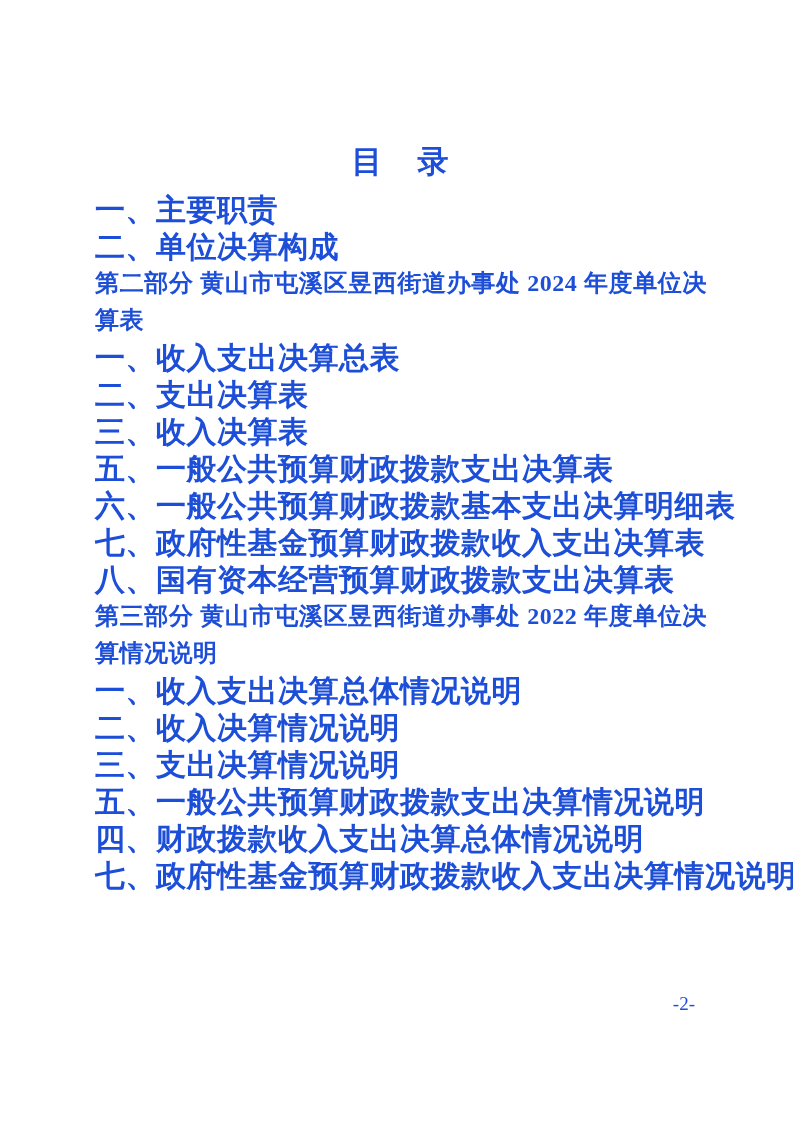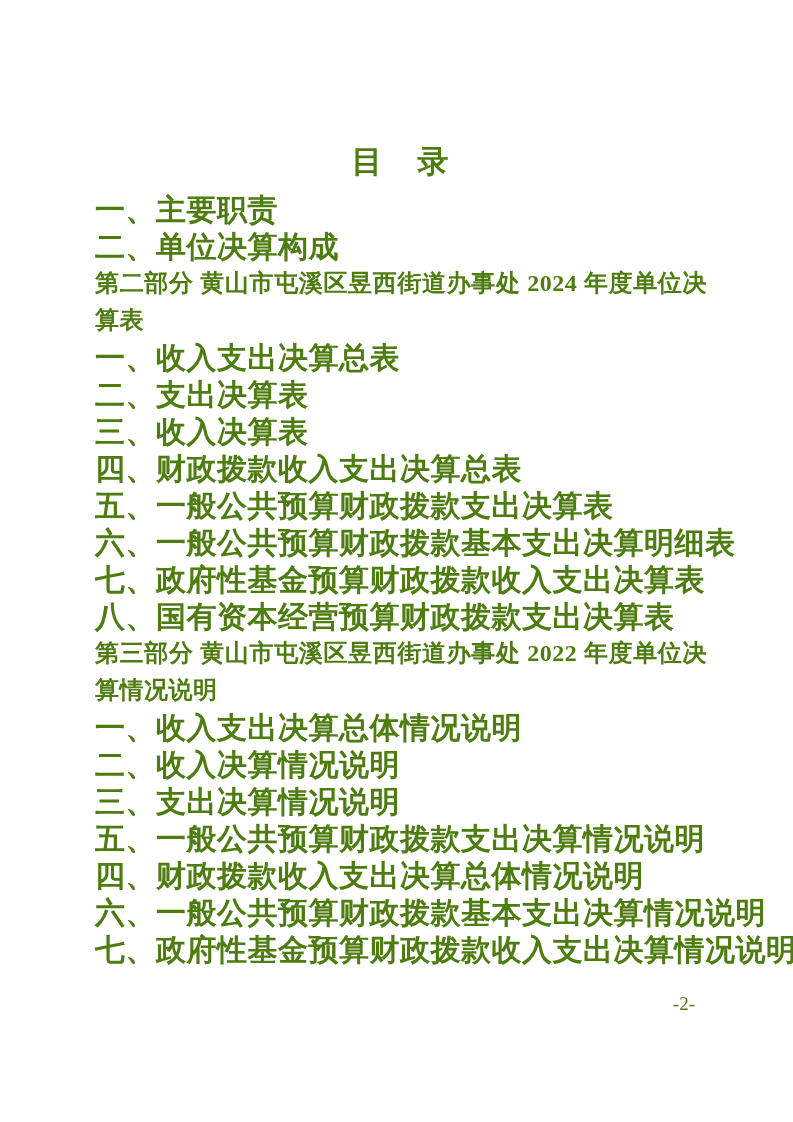--- a/index.html
+++ b/index.html
@@ -3,21 +3,21 @@
 <meta charset="utf-8">
 <style>
   * { margin: 0; padding: 0; box-sizing: border-box; }
   html, body { background: #ffffff; }
   .page {
     position: relative;
     width: 793px;
     height: 1122px;
     background: #ffffff;
     font-family: "Liberation Serif", serif;
-    color: #4d7c0f;
+    color: #1d4ed8;
     overflow: hidden;
     margin: 0 auto;
   }
   .content {
     position: absolute;
     left: 95px;
     top: 146px;
     width: 612px;
   }
   .doc-title {
@@ -57,29 +57,27 @@
 <div class="page">
   <div class="content">
     <h1 class="doc-title">目　录</h1>
     <div id="toc-sections">
         <div class="toc-item">一、主要职责</div>
         <div class="toc-item">二、单位决算构成</div>
         <div class="section-heading">第二部分 黄山市屯溪区昱西街道办事处 2024 年度单位决算表</div>
         <div class="toc-item">一、收入支出决算总表</div>
         <div class="toc-item">二、支出决算表</div>
         <div class="toc-item">三、收入决算表</div>
-        <div class="toc-item">四、财政拨款收入支出决算总表</div>
         <div class="toc-item">五、一般公共预算财政拨款支出决算表</div>
         <div class="toc-item">六、一般公共预算财政拨款基本支出决算明细表</div>
         <div class="toc-item">七、政府性基金预算财政拨款收入支出决算表</div>
         <div class="toc-item">八、国有资本经营预算财政拨款支出决算表</div>
         <div class="section-heading">第三部分 黄山市屯溪区昱西街道办事处 2022 年度单位决算情况说明</div>
         <div class="toc-item">一、收入支出决算总体情况说明</div>
         <div class="toc-item">二、收入决算情况说明</div>
         <div class="toc-item">三、支出决算情况说明</div>
         <div class="toc-item">五、一般公共预算财政拨款支出决算情况说明</div>
         <div class="toc-item">四、财政拨款收入支出决算总体情况说明</div>
-        <div class="toc-item">六、一般公共预算财政拨款基本支出决算情况说明</div>
         <div class="toc-item">七、政府性基金预算财政拨款收入支出决算情况说明</div>
       </div>
   </div>
   <div class="page-number">-2-</div>
 </div>
 
 </body></html>

